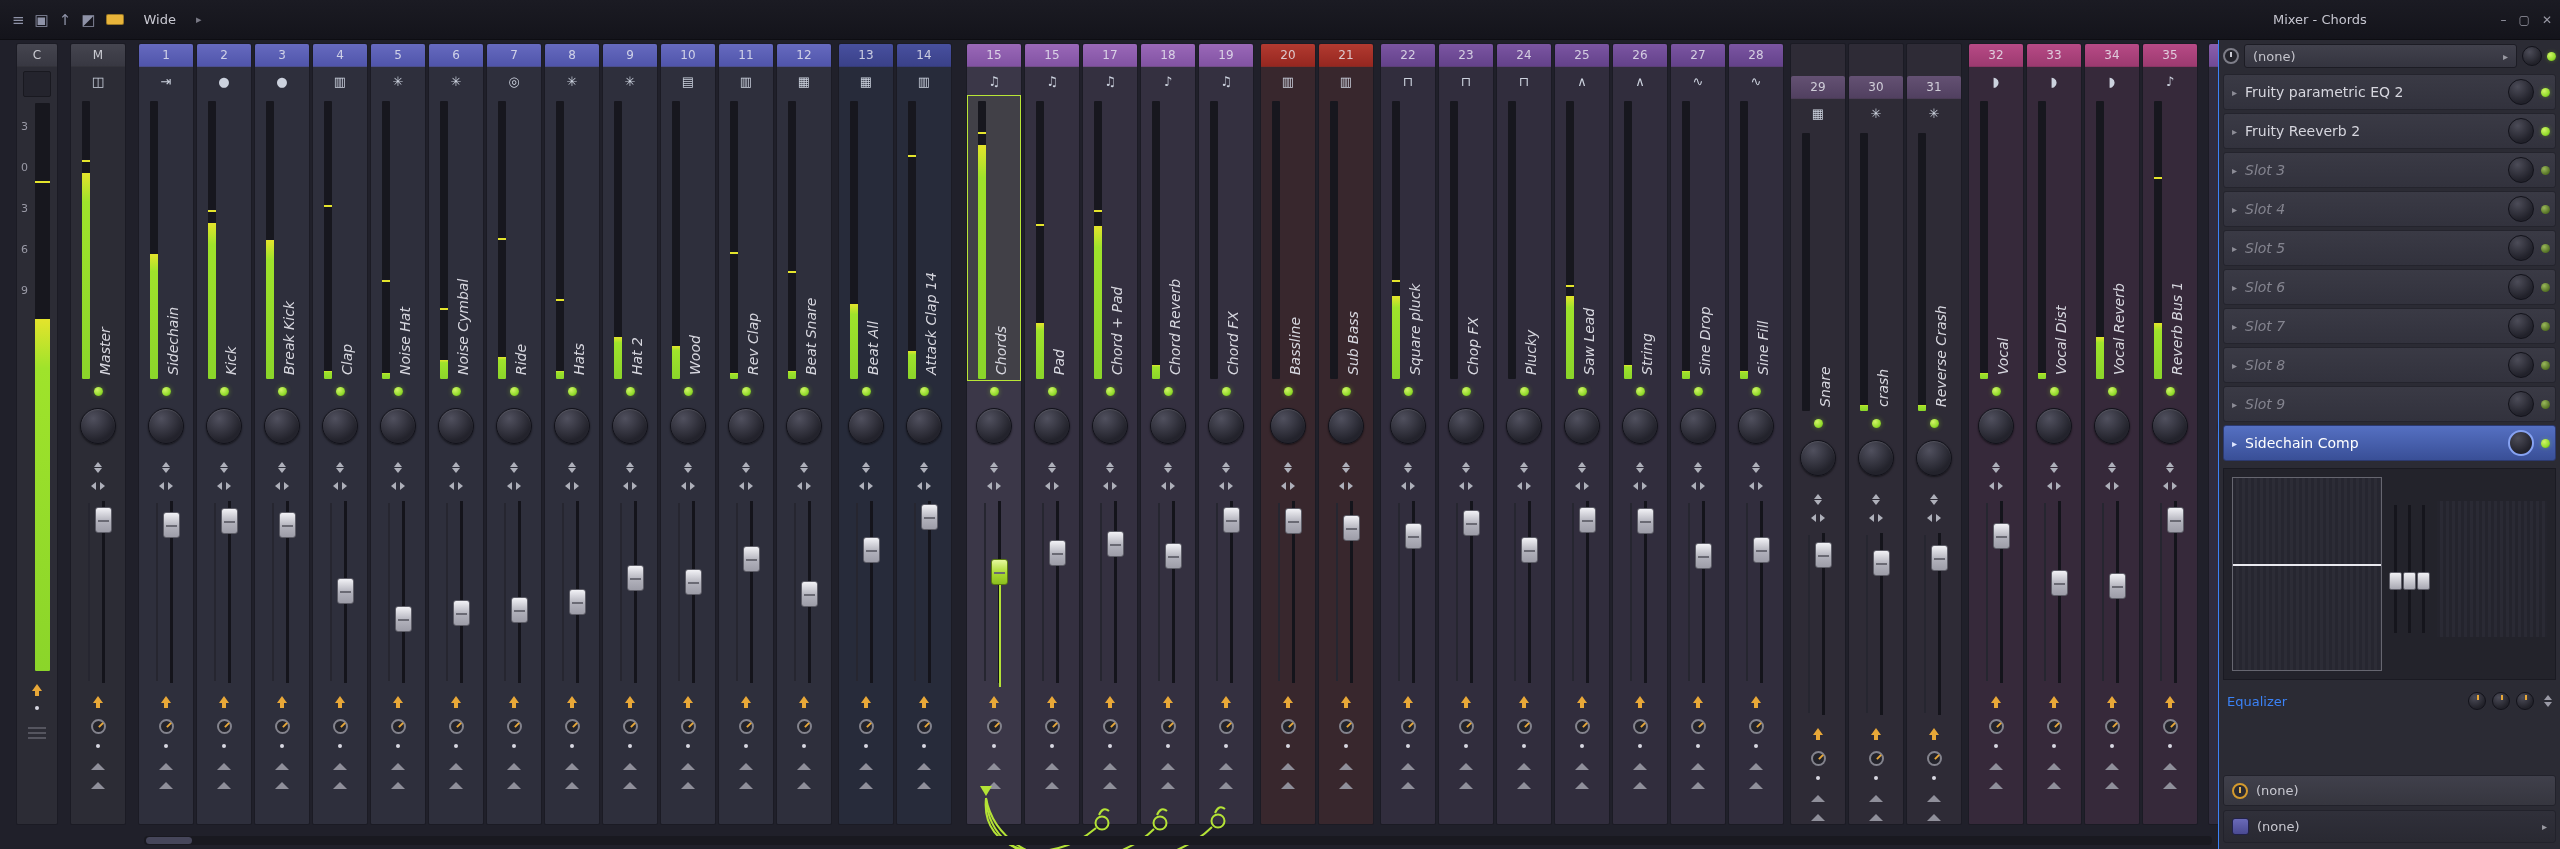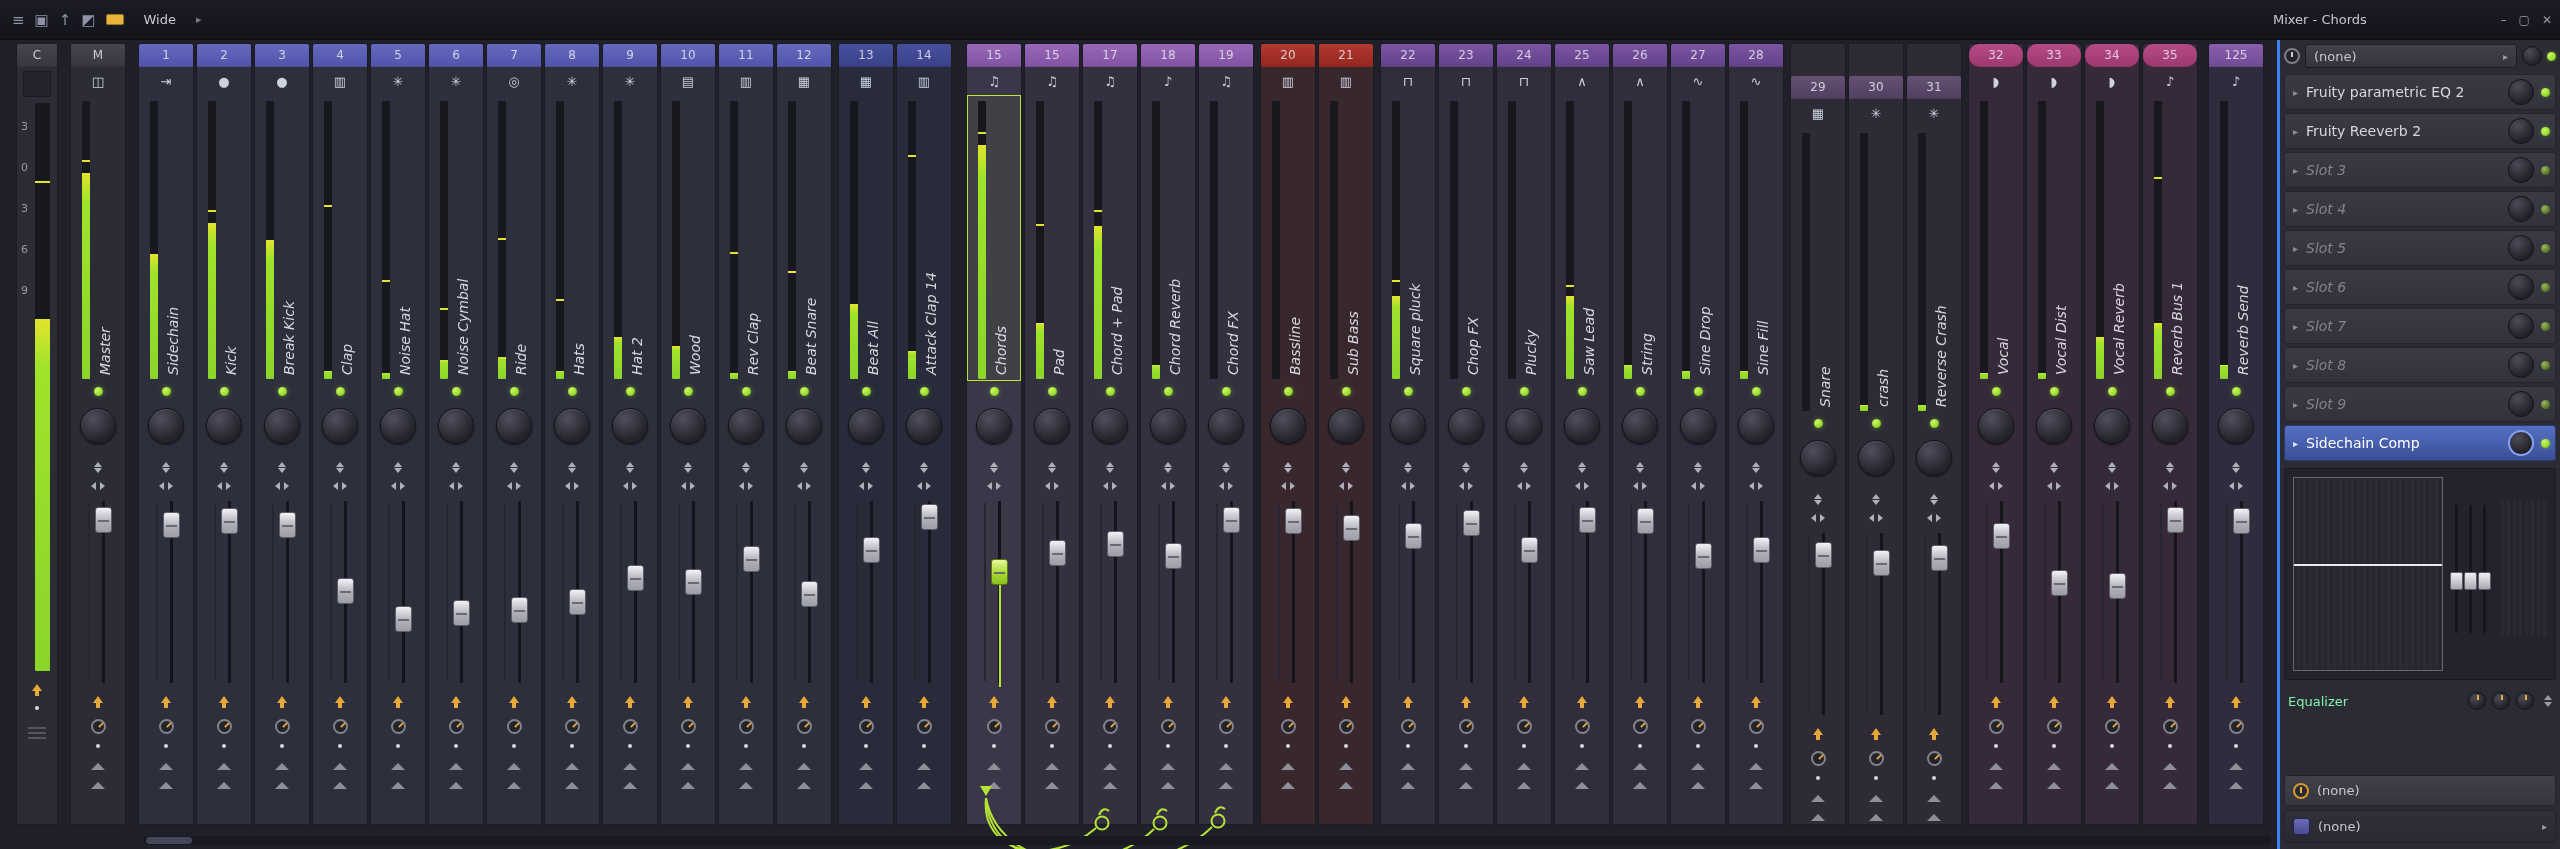--- a/index.html
+++ b/index.html
@@ -75,21 +75,21 @@
   .chev { width:0; height:0; border:7px solid transparent; border-bottom:7px solid #8f8f9a; margin-top:-7px; }
 
   
   .group-master .head { background:linear-gradient(#45454f,#383842); }
   .group-blue .head { background:linear-gradient(#666abf,#5055ab); }
   .group-navy .head { background:linear-gradient(#48509f,#3a4189); }
   .group-chords .head { background:linear-gradient(#9a68b8,#8253a3); }
   .group-bass .head { background:linear-gradient(#b23a30,#962720); }
   .group-violet .head { background:linear-gradient(#7b55a2,#64428b);text-align:right; }
   .group-mauve .head { background:linear-gradient(#645173,#514060);margin-top:32px; }
-  .group-pink .head { background:linear-gradient(#b84a86,#9c3a70);border-radius:10px; }
+  .group-pink .head { background:linear-gradient(#b84a86,#9c3a70); }
   .group-send .head { background:linear-gradient(#8a5fae,#714b96); }
   
   .group-master { background:#2c2c35; }
   .group-blue { background:#2e2f3c; }
   .group-navy { background:#272b3a; }
   .group-chords { background:#343040; }
   .group-bass { background:#38272d; }
   .group-violet { background:#312d3d; }
   .group-mauve { background:#2e2b36; }
   .group-pink { background:#36293a; }
@@ -110,21 +110,21 @@
   .cur-lines i { display:block; width:18px; height:2px; background:#55555f; }
 
   
   .cables { position:absolute; left:950px; top:742px; width:300px; height:105px; pointer-events:none; }
 
   
   .mx-scroll { position:absolute; left:144px; right:6px; bottom:4px; height:9px; background:#191920; border-radius:4px; }
   .mx-scroll-handle { position:absolute; left:2px; top:1px; width:46px; height:7px; background:#46465a; border-radius:4px; }
 
   
-  .rightpanel { width:283px; background:#2b2b34; border-left:3px solid #3b82f6; display:flex;
+  .rightpanel { width:342px; background:#2b2b34; border-left:1px solid #3b82f6; display:flex;
     flex-direction:column; padding:4px 4px 6px; }
   .send-row { display:flex; align-items:center; gap:5px; margin:0 0 6px; }
   .dial-icon { width:16px; height:16px; border-radius:50%; border:2px solid #7d7d88; background:#23232b; position:relative; flex:0 0 auto; }
   .dial-icon::after { content:""; position:absolute; left:5px; top:2px; width:2px; height:5px; background:#c9c9d2; }
   .send-box { flex:1; height:24px; background:linear-gradient(#41414c,#34343f); border:1px solid #1c1c24;
     border-radius:3px; display:flex; align-items:center; padding:0 8px; color:#c4c4cc; font-size:13px; }
   .send-box .boxchev { margin-left:auto; color:#9a9aa2; font-size:10px; }
   .mini-knob { width:20px; height:20px; border-radius:50%; border:1px solid #12121a; flex:0 0 auto;
     background:radial-gradient(circle at 36% 28%,#4c4c58,#22222a 70%); }
   .slot-row { height:36px; display:flex; align-items:center; padding:0 5px 0 8px; border-radius:3px;
@@ -147,21 +147,21 @@
   .curve-box { width:150px; height:100%; border:1px solid #666670; position:relative;
     background:repeating-linear-gradient(90deg,#262630 0 3px,#2c2c36 3px 6px); }
   .curve-line { position:absolute; left:0; right:0; top:45%; height:2px; background:#e9e9ef; }
   .mini-faders { display:flex; gap:11px; align-items:stretch; padding:28px 0 38px; }
   .mini-track { width:3px; background:#15151c; position:relative; }
   .mini-handle { position:absolute; top:52%; left:-5px; width:13px; height:18px; border-radius:2px;
     background:linear-gradient(#f0f0f4,#a8a8b2); border:1px solid #5e5e68; }
   .disp-stripes { flex:1; background:repeating-linear-gradient(90deg,#24242d 0 3px,#2a2a34 3px 6px); margin:24px 0 34px; }
 
   .eq-row { height:30px; display:flex; align-items:center; padding:0 4px; gap:6px; }
-  .eq-label { font-size:13px; color:#86efac; flex:1; }
+  .eq-label { font-size:13px; color:#3b82f6; flex:1; }
   .eqknob { width:18px; height:18px; border-radius:50%; border:1px solid #12121a; position:relative;
     background:radial-gradient(circle at 36% 28%,#4c4c58,#22222a 70%); }
   .eqknob::after { content:""; position:absolute; left:8px; top:2px; width:2px; height:5px; background:#e8a838; }
   .eq-arrows { display:flex; flex-direction:column; gap:2px; margin-left:4px; }
   .eq-arrows i { display:block; width:0; height:0; border:4px solid transparent; }
   .eq-arrows .au { border-bottom:5px solid #9a9aa6; }
   .eq-arrows .ad { border-top:5px solid #9a9aa6; }
 
   .panel-spacer { flex:1; }
   .misc-row { height:31px; display:flex; align-items:center; gap:8px; padding:0 8px; border-radius:3px;

